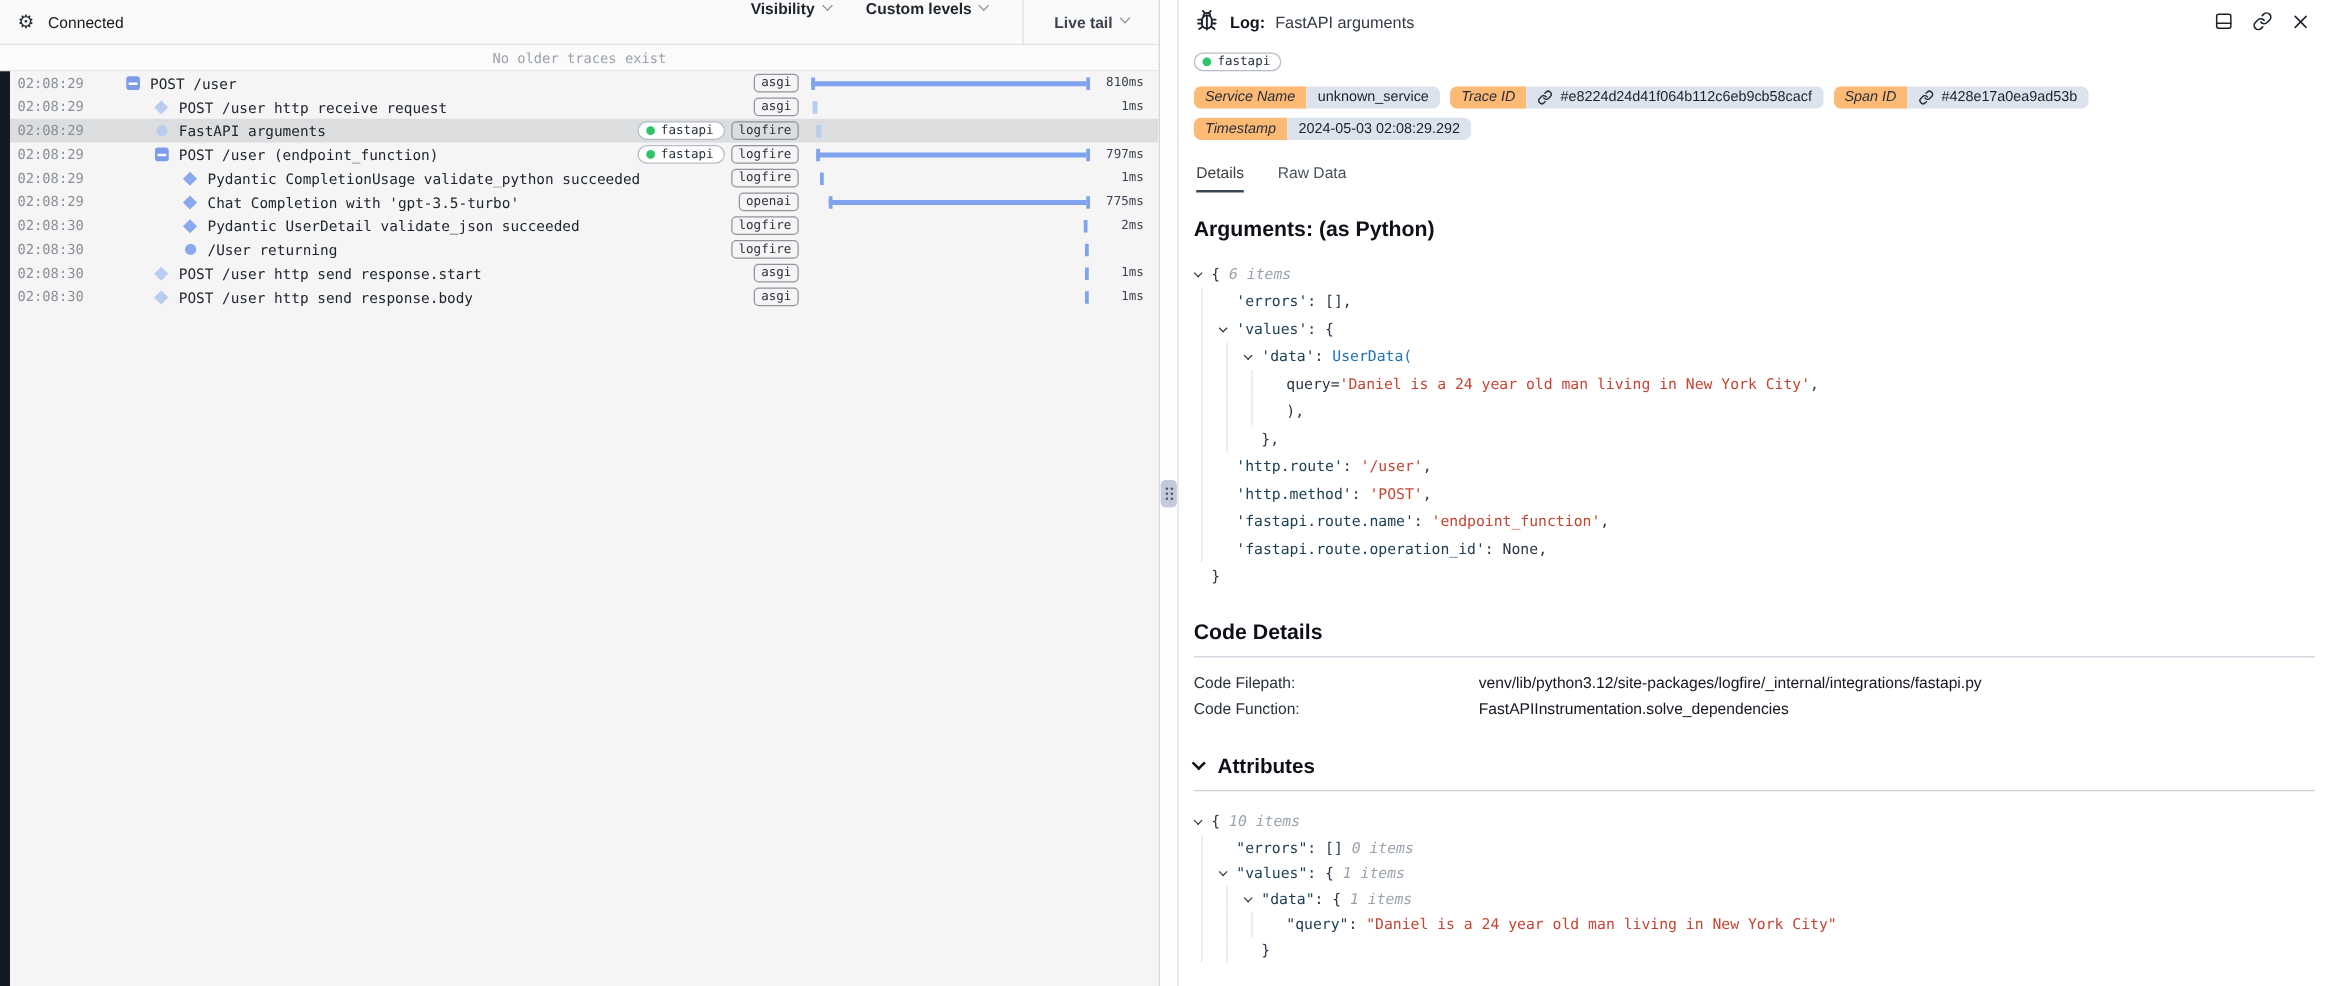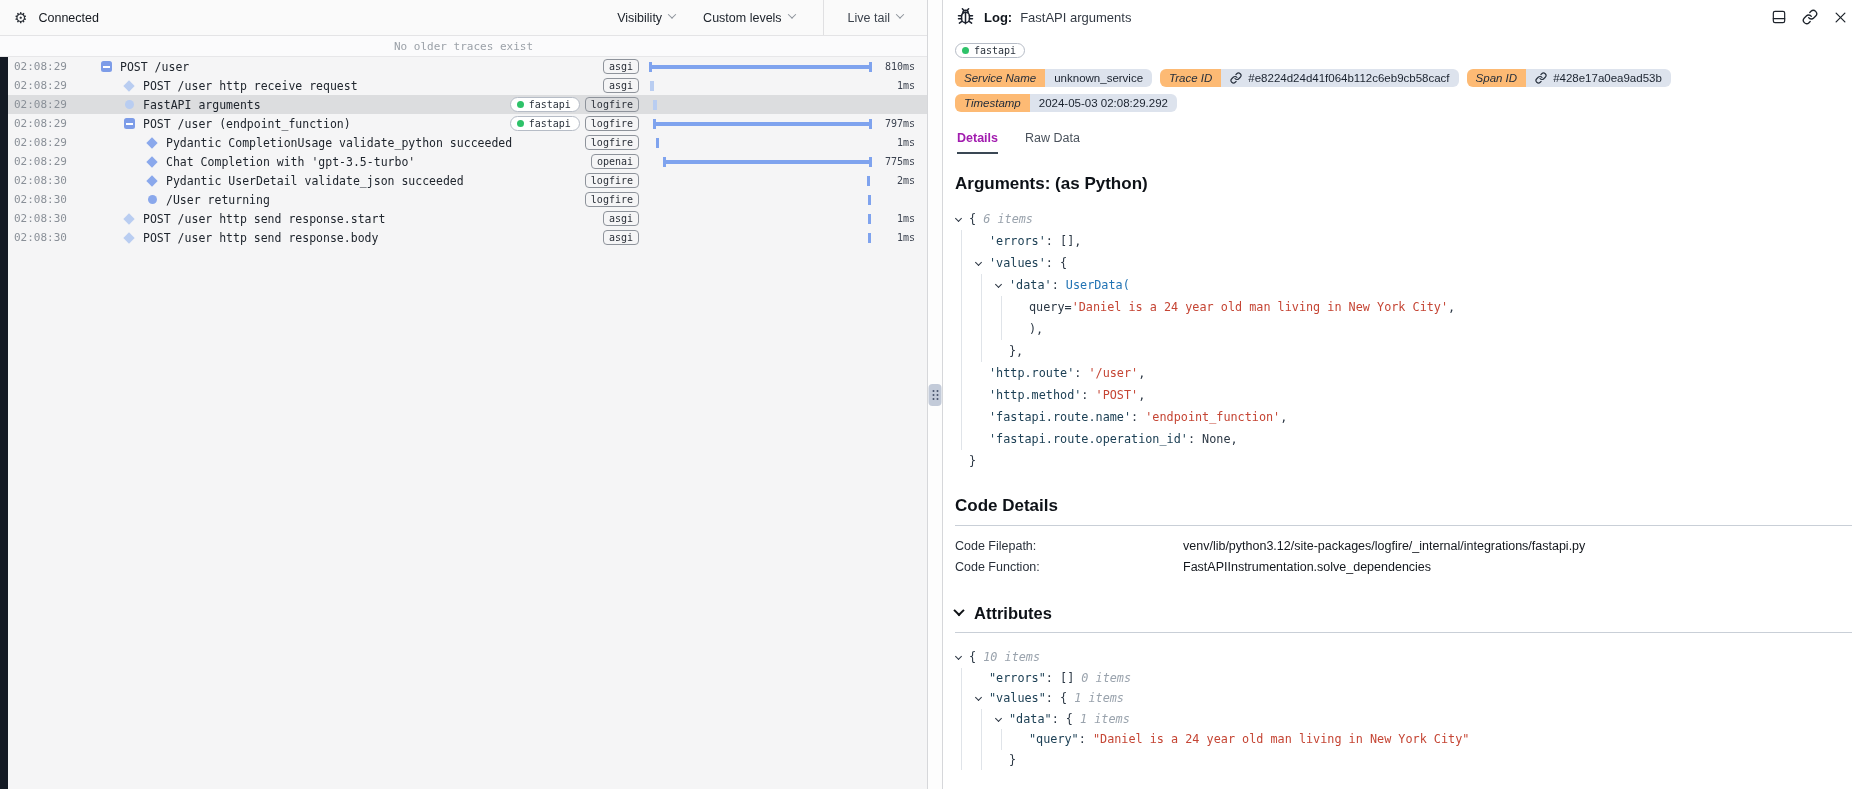--- a/index.html
+++ b/index.html
@@ -5,21 +5,21 @@
   * { box-sizing: border-box; margin: 0; padding: 0; }
   html,body { background:#fff; }
   body { font-family: "Liberation Sans", sans-serif; }
   .app { position:relative; width:1864px; height:789px; overflow:hidden; background:#fff; }
 
   
   .left-panel { position:absolute; left:0; top:0; width:927px; height:789px; background:#f5f5f6; overflow:hidden; }
   .lp-header { position:relative; height:36px; background:#fafafa; border-bottom:1px solid #e4e4e6; display:flex; align-items:center; padding-left:14px; }
   .gear { font-size:15px; color:#2a2f36; margin-right:11px; cursor:pointer; line-height:1; }
   .status { font-size:12.5px; color:#15191f; }
-  .lp-header-right { margin-left:auto; display:flex; align-items:center; height:100%; }
+  .lp-header-right { margin-left:auto; display:flex; align-items:flex-start; height:100%;font-weight:bold; }
   .hdr-item { font-size:12.5px; color:#20262e; display:flex; align-items:center; margin-right:28px; cursor:pointer; }
   .live-tail-box { border-left:1px solid #e0e0e2; height:100%; display:flex; align-items:center; padding:0 24px; margin-right:0; font-size:12.5px; color:#3c434d; cursor:pointer; }
   .cdown { width:6px; height:6px; border-right:1.4px solid #8b9199; border-bottom:1.4px solid #8b9199; transform:rotate(45deg) translate(-1px,-1px); display:inline-block; margin-left:7px; margin-top:-3px; }
   .banner { height:21px; background:#fbfbfc; border-bottom:1px solid #e7e7e9; display:flex; align-items:center; justify-content:center;
             font-family:"DejaVu Sans Mono", monospace; font-size:11px; color:#9ba1a8; }
   .edge-strip { position:absolute; left:0; top:57px; bottom:0; width:8px; background:#141a24; }
   .trace-list { position:absolute; left:8px; right:0; top:57px; }
   .trow { display:flex; align-items:center; height:19px; padding-right:12px; font-family:"DejaVu Sans Mono", monospace; cursor:pointer; }
   .trow.sel { background:#dcdddf; }
   .t-time { color:#8a9098; font-size:11px; padding-left:6px; width:82px; flex:none; }
@@ -62,21 +62,21 @@
   .rp-hicons { margin-left:auto; display:flex; align-items:center; gap:15px; }
   .rp-hicons .hic { cursor:pointer; display:flex; align-items:center; }
   .rp-body { padding:0 12px; }
   .svc-tag-row { margin-top:6px; }
   .meta-box { margin-top:11px; display:flex; flex-wrap:wrap; gap:7px 8px; max-width:790px; }
   .meta-pill { display:inline-flex; border-radius:6px; overflow:hidden; font-size:11.5px; white-space:nowrap; }
   .mp-label { background:#fdba74; font-style:italic; padding:3px 9px; color:#242e3b; }
   .mp-val { background:#dde3ed; padding:3px 9px; color:#1a222e; display:flex; gap:6px; align-items:center; }
   .tabs { margin-top:19px; display:flex; gap:27px; padding-left:2px; }
   .tab { font-size:12.5px; color:#4a525c; padding-bottom:7px; cursor:pointer; }
-  .tab.active { color:#a21caf; border-bottom:2px solid #3a4754;font-weight:bold; }
+  .tab.active { color:#404040; border-bottom:2px solid #3a4754; }
   .sec-title { margin-top:20px; font-size:17px; font-weight:bold; color:#0d1117; }
   .tree { margin-top:14px; position:relative; font-family:"DejaVu Sans Mono", monospace; font-size:11.8px; }
   .tl { position:relative; height:22px; line-height:22px; white-space:pre; }
   .tree-json .tl { height:20.5px; line-height:20.5px; }
   .gd { position:absolute; top:0; bottom:0; width:0; border-left:1px solid #e0e4e9; }
   .tchev { position:absolute; top:8px; width:5px; height:5px; border-right:1.4px solid #2b3542; border-bottom:1.4px solid #2b3542;
            transform:rotate(45deg); cursor:pointer; }
   .tree-json .tchev { top:7px; }
   .tl-text { display:block; }
   .seg-punct { color:#2b3744; }

